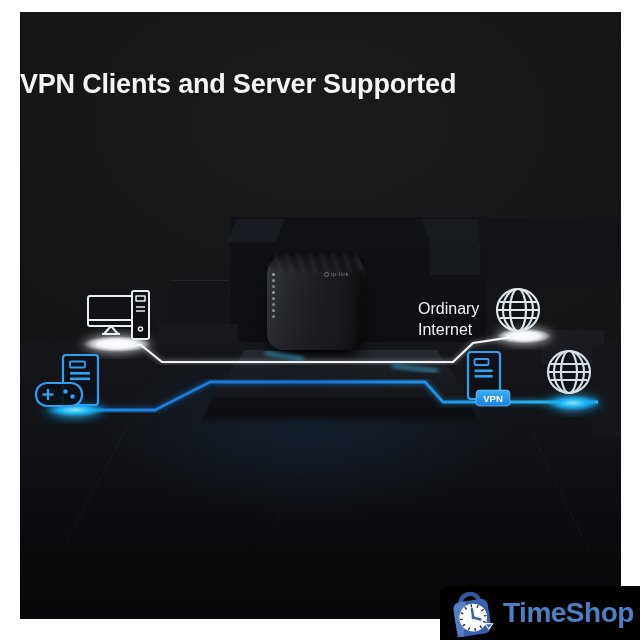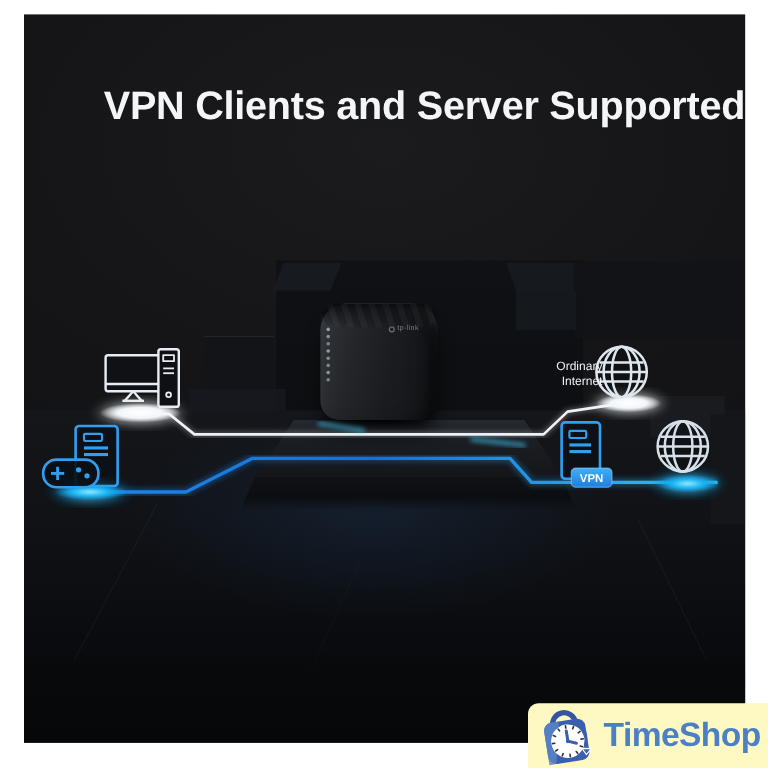--- a/index.html
+++ b/index.html
@@ -12,21 +12,21 @@
     position:absolute; left:20px; top:12px; width:601px; height:607px;
     background: radial-gradient(95% 60% at 50% 18%, #1b1b1e 0%, #151517 55%, #121214 100%);
     overflow:hidden;
   }
 
   .abs { position:absolute; }
 
   
   .title {
     position:absolute; left:0; top:57px; width:100%;
-    text-align:right; color:#f4f5f7; font-size:33px; font-weight:700;
+    text-align:left; color:#f4f5f7; font-size:27px; font-weight:700;
     letter-spacing:-0.2px;
   }
 
   
   .backdrop { left:210px; top:205px; width:256px; height:146px;
     background:linear-gradient(180deg,#101114 0%, #0d0e11 100%); }
   .wedge-l { left:212px; top:207px; width:48px; height:23px; background:#1c2026; opacity:.65; transform:skewX(-22deg); }
   .wedge-r { left:406px; top:207px; width:60px; height:25px; background:#1b1f25; opacity:.6; transform:skewX(20deg); }
   .desk-left { left:138px; top:312px; width:80px; height:42px; background:#17191e; opacity:.85; }
   .laptop-left { left:150px; top:268px; width:58px; height:47px; background:#121419; border-top:1px solid #22252c; opacity:.95; }
@@ -73,28 +73,28 @@
   .router-brand .dot { width:5px; height:5px; border:1px solid #6e727a; border-radius:50%; }
   .router-brand .txt { font-size:6px; color:#7a7e86; letter-spacing:.3px; }
   .router-shadow { left:250px; top:331px; width:92px; height:12px; border-radius:50%;
     background:radial-gradient(closest-side, rgba(0,0,0,.95), rgba(0,0,0,0)); }
 
   
   #overlay { position:absolute; left:0; top:0; width:601px; height:607px; }
 
   
   .label-ordinary { position:absolute; left:398px; top:287px; width:84px;
-    color:#eef2f6; font-size:10px; line-height:1.3; text-align:right; white-space:pre-line; }
+    color:#eef2f6; font-size:16px; line-height:1.3; text-align:left; white-space:pre-line; }
   .label-encryption { position:absolute; left:378px; top:395px; width:164px;
     color:#3f9bd5; font-size:12.5px; line-height:1.2; text-align:center; white-space:pre-line;
     text-shadow:0 0 6px rgba(40,120,200,.35); }
 
   
   .watermark { position:absolute; left:440px; top:586px; width:200px; height:54px;
-    background:#fef9c3; border-top-left-radius:9px; display:flex; align-items:center; }
+    background:#000000; border-top-left-radius:9px; display:flex; align-items:center; }
   .watermark svg { margin-left:5px; }
   .watermark-text { color:#4b80c4; font-size:28px; font-weight:700; letter-spacing:-0.5px; margin-left:4px; }
 </style>
 </head>
 <body>
 
 <div class="stage">
   <div id="canvas">
 
     <div class="abs backdrop"></div>

